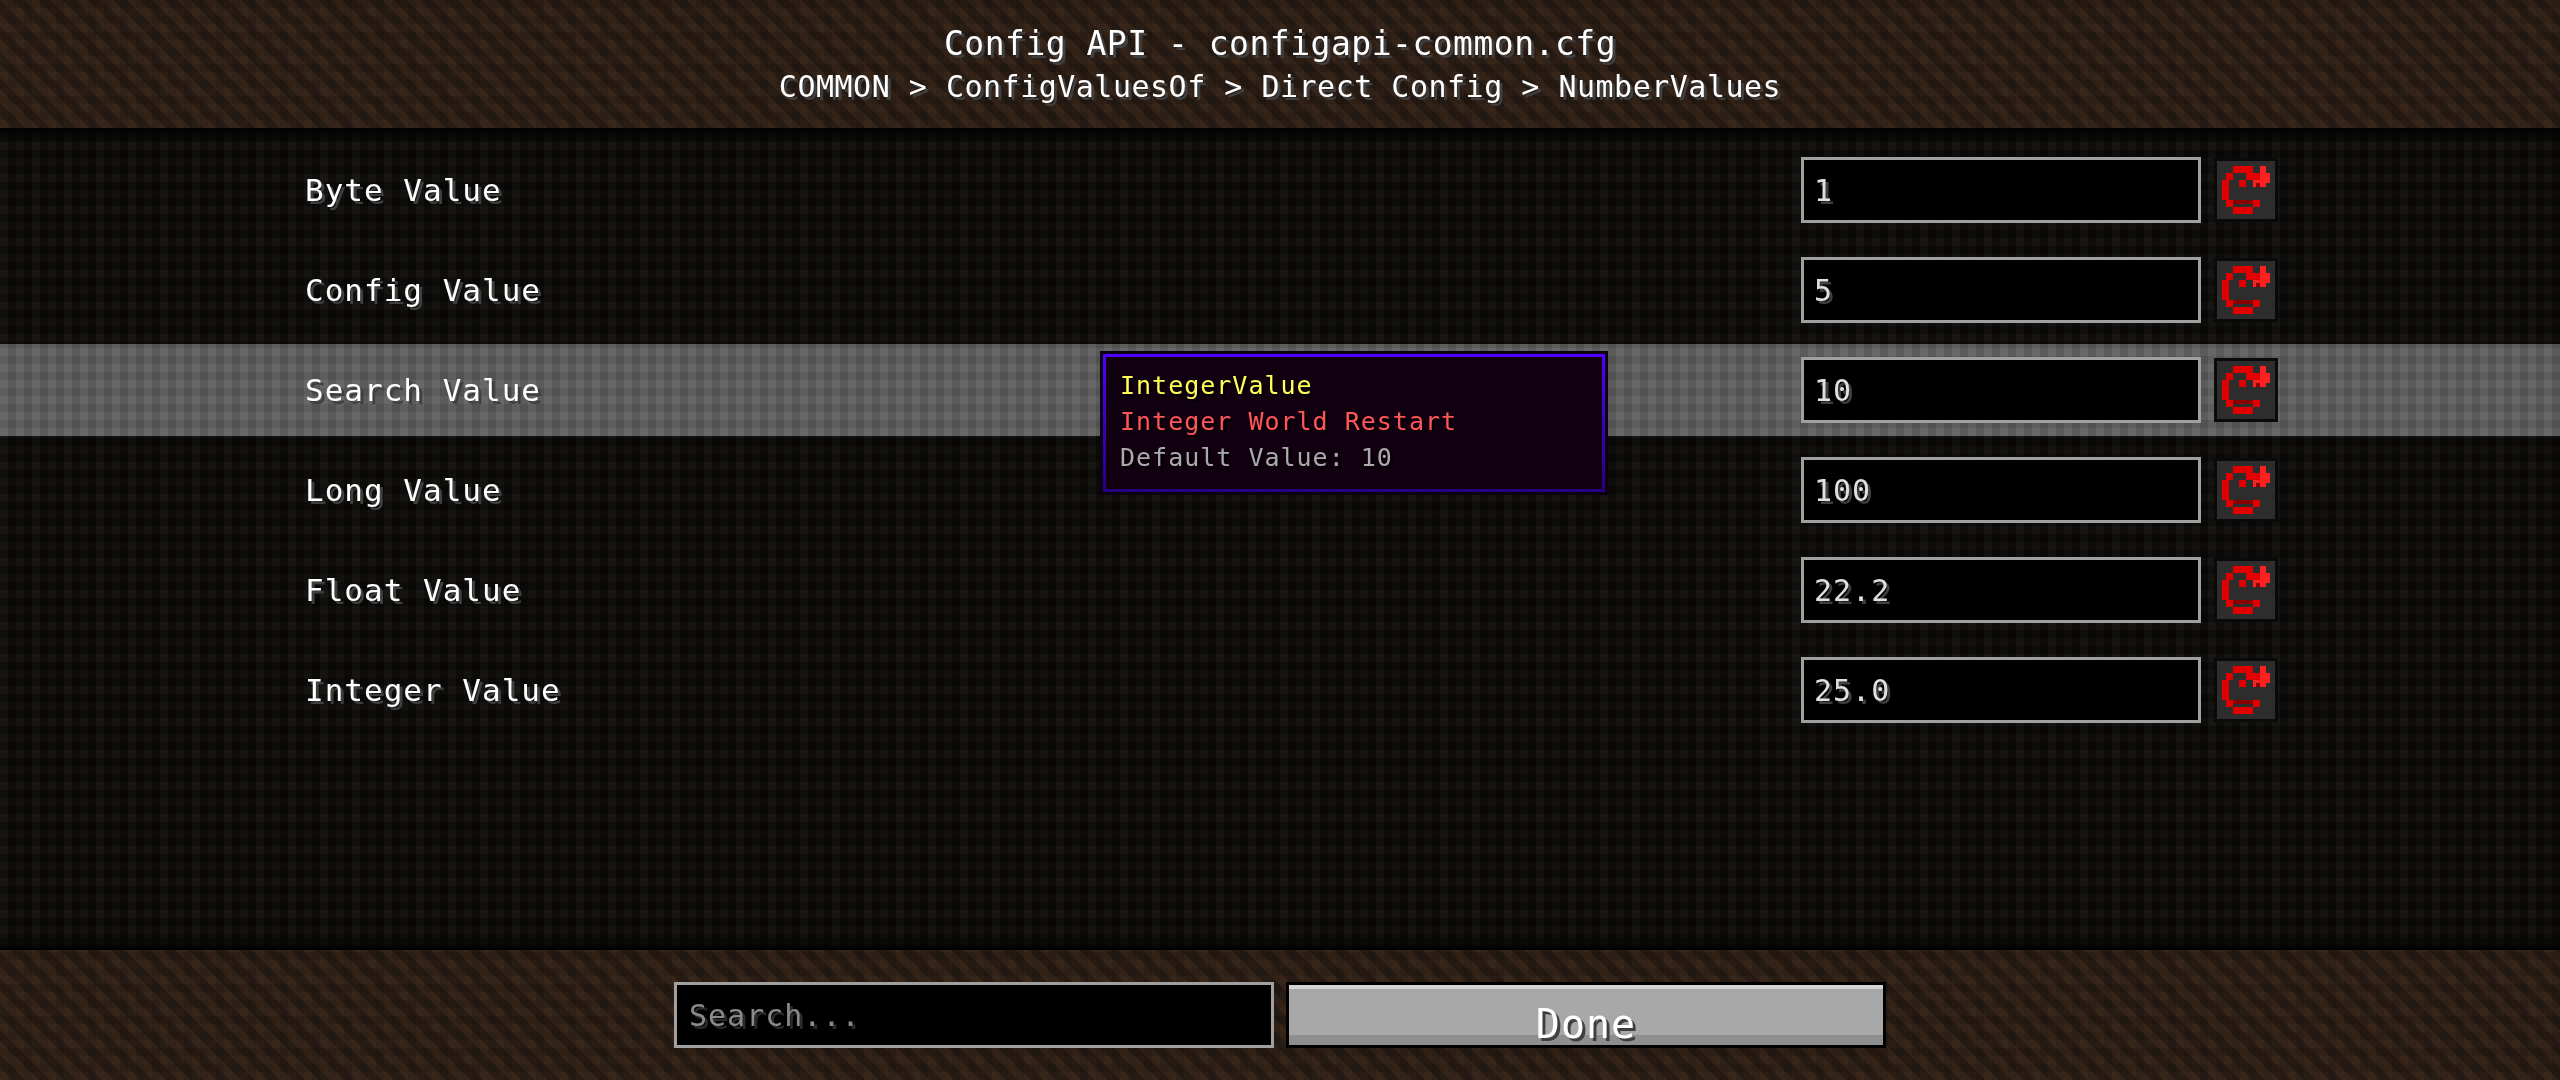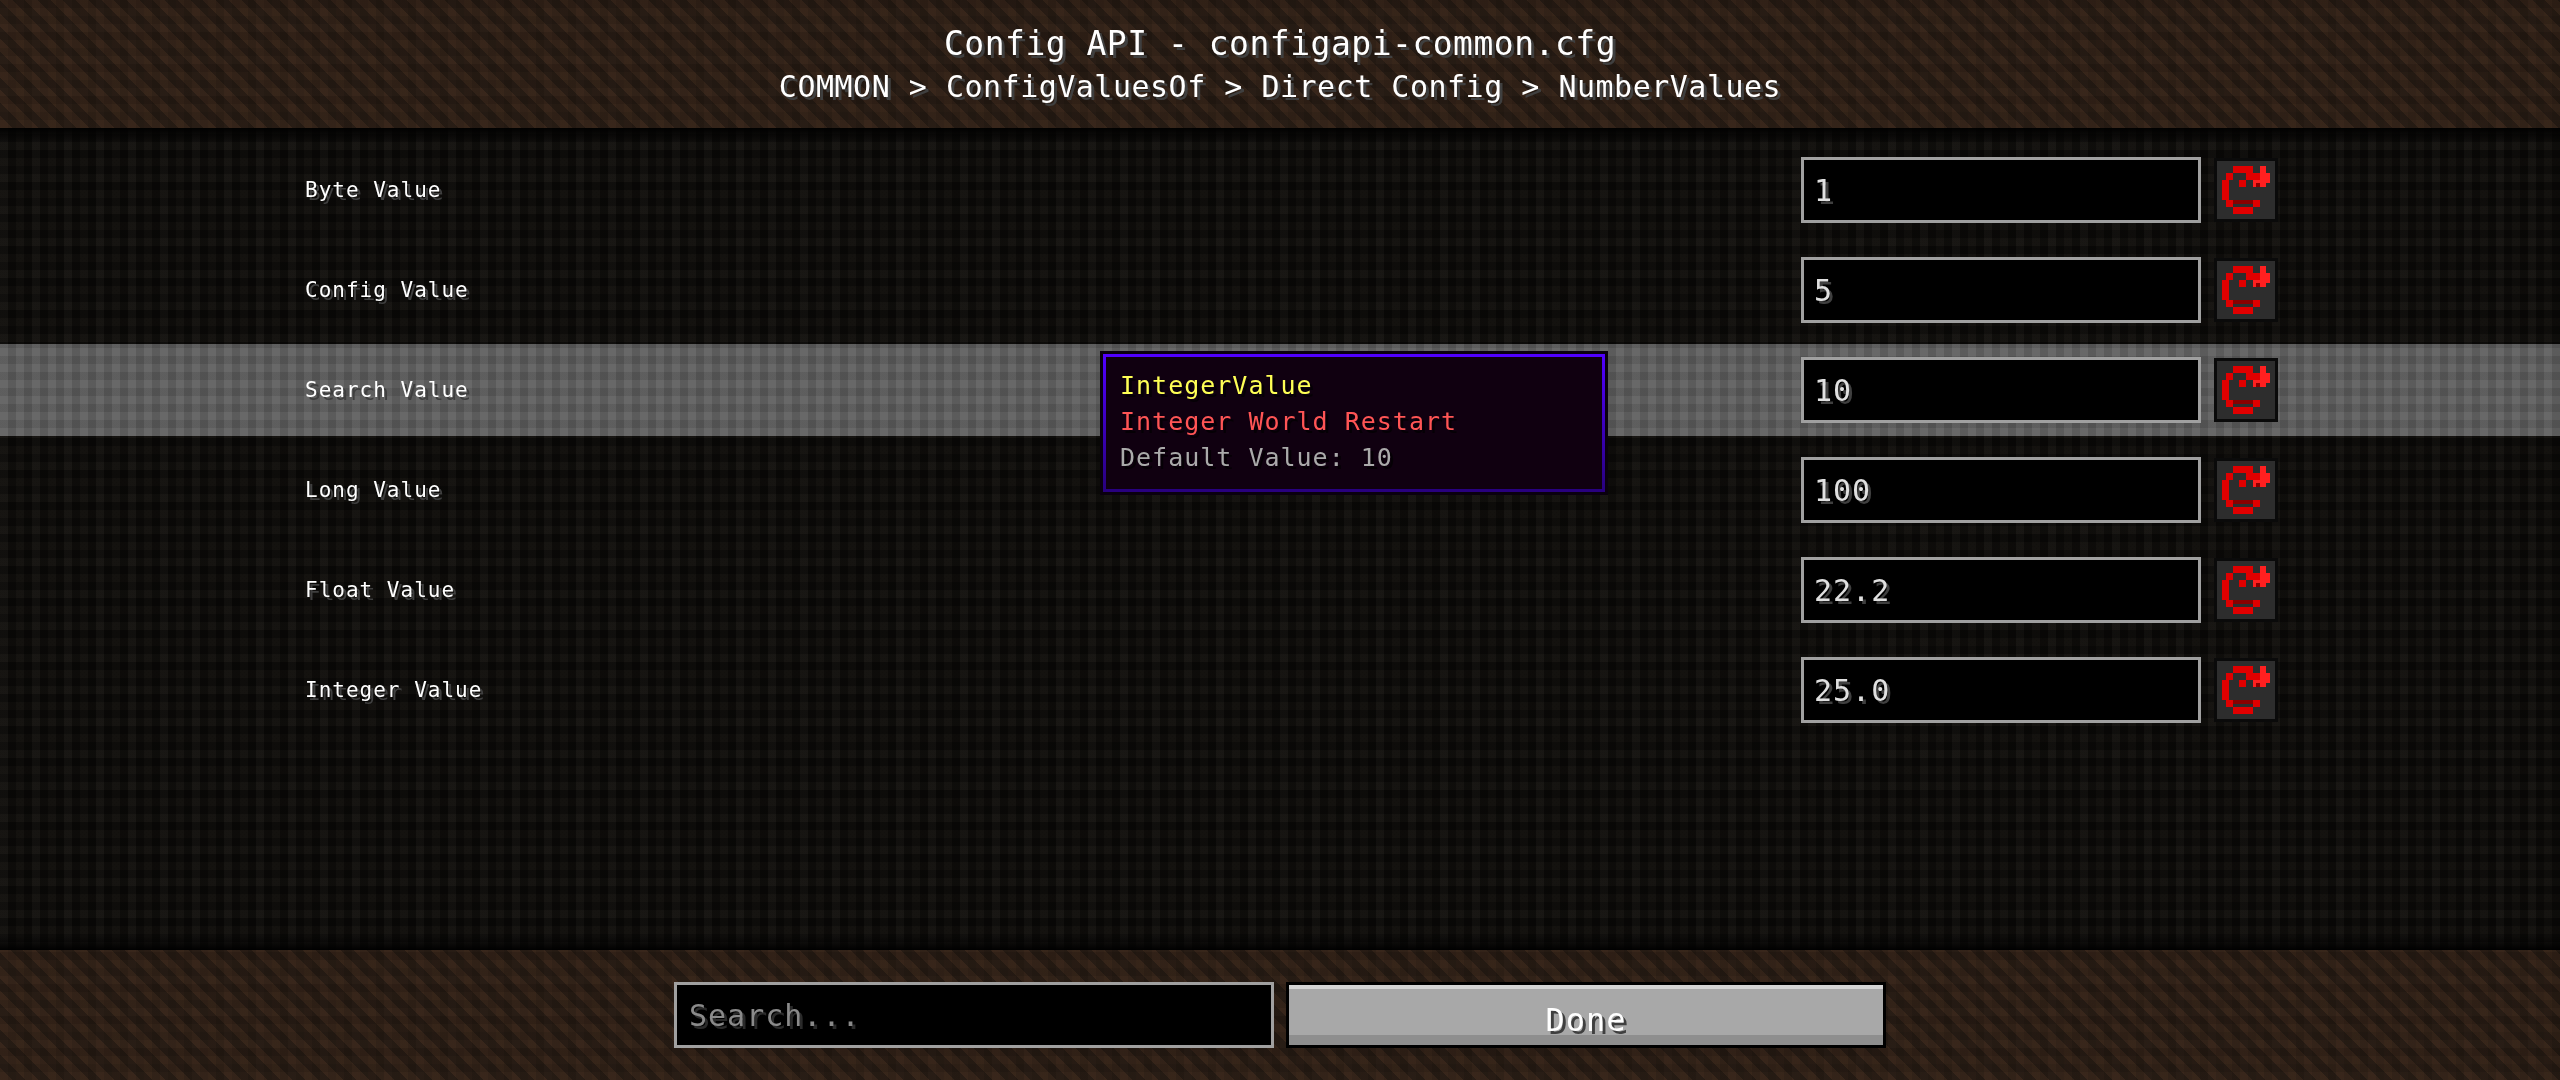--- a/index.html
+++ b/index.html
@@ -137,21 +137,21 @@
         rgba(255,255,255,0.04) 0px, rgba(255,255,255,0.04) 8px,
         rgba(0,0,0,0.05) 8px, rgba(0,0,0,0.05) 16px);
     z-index: 0;
   }
 
   .row-label {
     position: relative;
     z-index: 1;
     margin-left: 305px;
     color: #ffffff;
-    font-size: 21px;
+    font-size: 31px;
     letter-spacing: 1px;
     text-shadow: 3px 3px 0 #3f3f3f;
     white-space: nowrap;
   }
 
   .row-controls {
     position: absolute;
     right: 0; top: 0;
     height: 100px;
     display: flex;
@@ -248,21 +248,21 @@
     width: 600px;
     height: 66px;
     border: 3px solid #000000;
     background:
       linear-gradient(to bottom,
         #d4d4d4 0px, #d4d4d4 4px,
         #a8a8a8 4px, #a8a8a8 50px,
         #8e8e8e 50px, #8e8e8e 60px);
     color: #ffffff;
     font-family: "DejaVu Sans Mono", "Liberation Mono", monospace;
-    font-size: 32px;
+    font-size: 40px;
     letter-spacing: 1px;
     text-shadow: 3px 3px 0 #3f3f3f;
     cursor: pointer;
     padding: 16px;
     margin-left: 8px;
   }
 </style>
 </head>
 <body>
 

